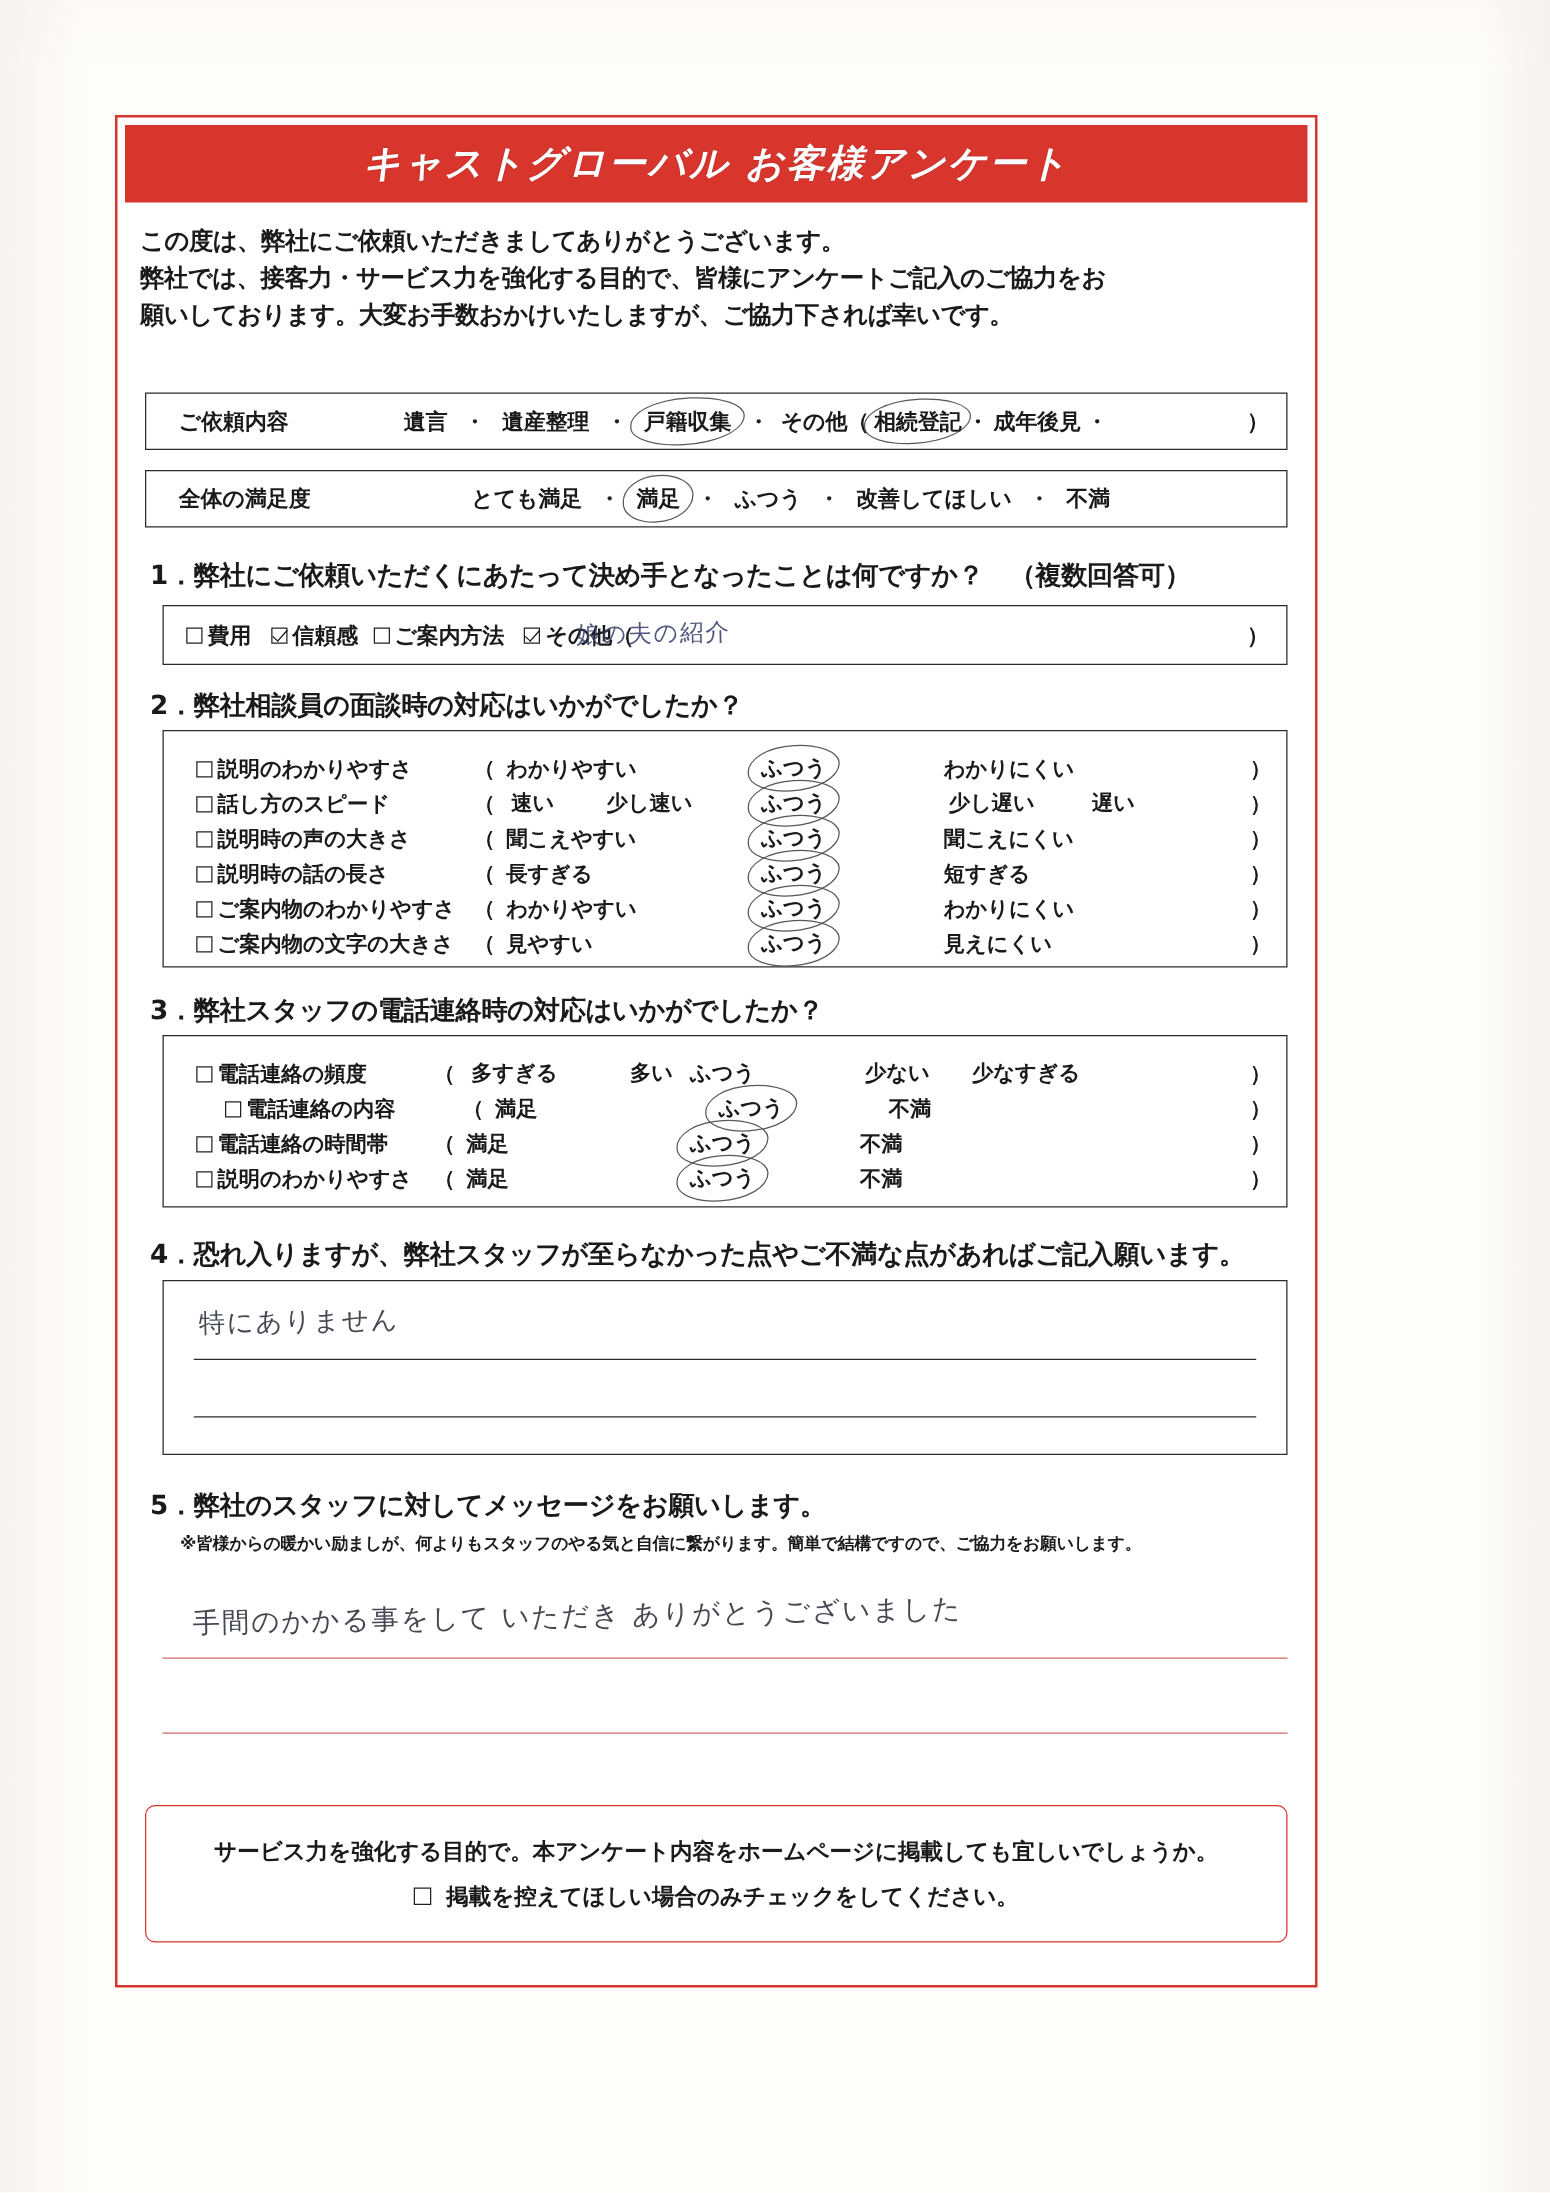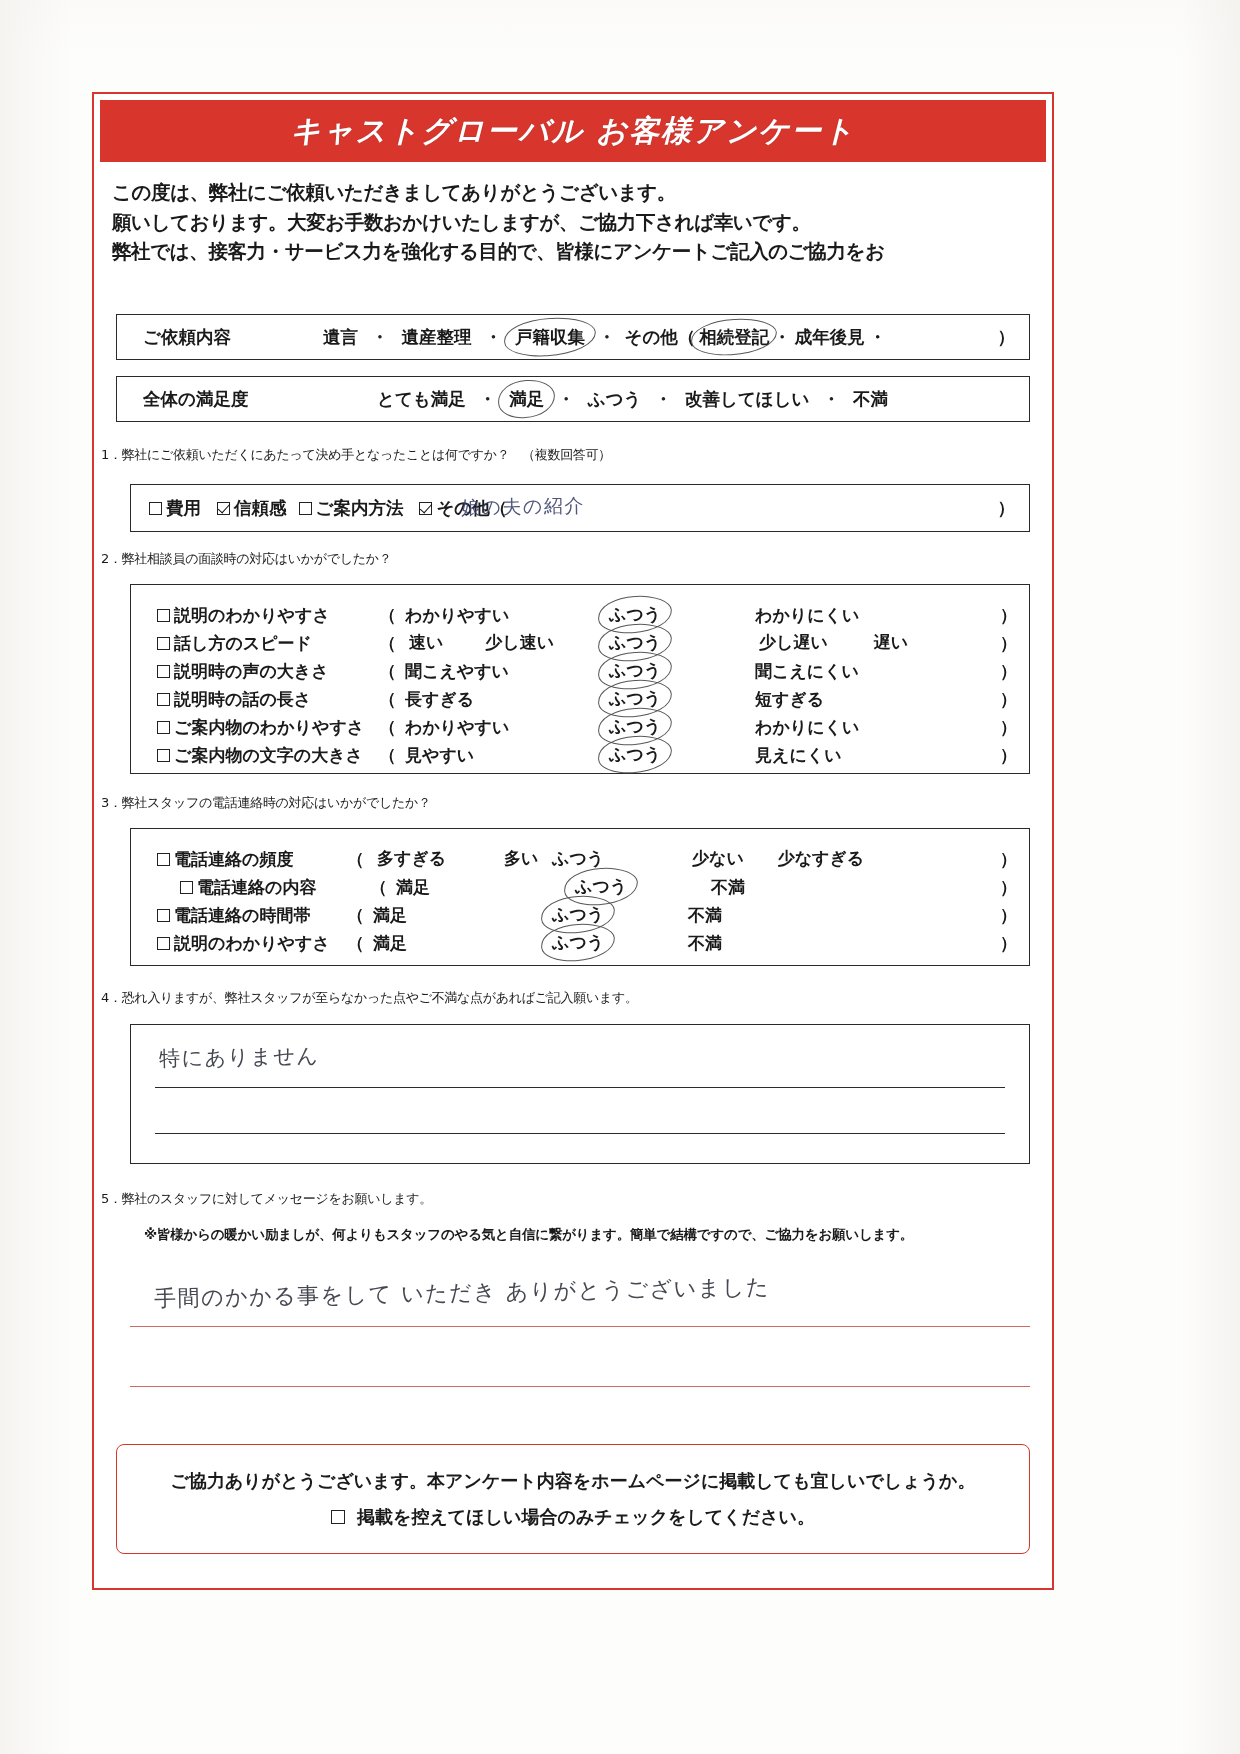--- a/index.html
+++ b/index.html
@@ -76,22 +76,22 @@
     left:-7px;top:-6px;right:-7px;bottom:-6px;
     border:1.9px solid #4a4a4a;
     border-radius:52% 48% 55% 45% / 56% 44% 58% 42%;
     transform:rotate(-3deg);
     pointer-events:none;
     opacity:.92;
   }
   .circled.tight::after{left:-4px;right:-4px;top:-5px;bottom:-5px;}
   
   .qh{
-    position:absolute;left:7px;right:10px;
-    font-size:13px;font-weight:normal;white-space:nowrap;letter-spacing:-0.3px;
+    position:absolute;left:26px;right:10px;
+    font-size:21px;font-weight:bold;white-space:nowrap;letter-spacing:-0.3px;
   }
   
   .cb{
     display:inline-block;width:13px;height:13px;
     border:1.6px solid #222;margin-right:4px;
     position:relative;top:1px;background:#fff;
     box-sizing:border-box;
   }
   .cb.checked::after{
     content:"";
@@ -148,22 +148,22 @@
 <div class="page-scan"></div>
 
 <div class="sheet">
 
   <div class="banner">
     <div class="banner-title">キャストグローバル お客様アンケート</div>
   </div>
 
   <div class="intro">
     <div>この度は、弊社にご依頼いただきましてありがとうございます。</div>
+    <div>弊社では、接客力・サービス力を強化する目的で、皆様にアンケートご記入のご協力をお</div>
     <div>願いしております。大変お手数おかけいたしますが、ご協力下されば幸いです。</div>
-    <div>弊社では、接客力・サービス力を強化する目的で、皆様にアンケートご記入のご協力をお</div>
   </div>
 
   <div class="frame" style="left:22px;top:220px;right:22px;height:46px;">
     <div class="srow">
       <span class="lead">ご依頼内容</span>
       <span class="opt">遺言</span>
       <span class="sep">・</span>
       <span class="opt">遺産整理</span>
       <span class="sep">・</span>
       <span class="opt circled">戸籍収集</span>
@@ -346,19 +346,19 @@
   <div class="qh" style="top:1096px;">5．弊社のスタッフに対してメッセージをお願いします。</div>
   <div class="note" style="top:1132px;">※皆様からの暖かい励ましが、何よりもスタッフのやる気と自信に繋がります。簡単で結構ですので、ご協力をお願いします。</div>
 
   <div style="position:absolute;left:36px;right:22px;top:1170px;height:150px;">
     <div class="hand" style="left:24px;top:14px;font-size:22px;">手間のかかる事をして いただき ありがとうございました</div>
     <div class="wline red" style="top:62px;left:0;right:0;"></div>
     <div class="wline red" style="top:122px;left:0;right:0;"></div>
   </div>
 
   <div class="footer-box" style="top:1350px;height:110px;">
-    <div class="footer-line1">ご協力ありがとうございます。本アンケート内容をホームページに掲載しても宜しいでしょうか。</div>
+    <div class="footer-line1">サービス力を強化する目的で。本アンケート内容をホームページに掲載しても宜しいでしょうか。</div>
     <div class="footer-line2">
       <span class="cb"></span><span>掲載を控えてほしい場合のみチェックをしてください。</span>
     </div>
   </div>
 
 </div>
 
 </body></html>

